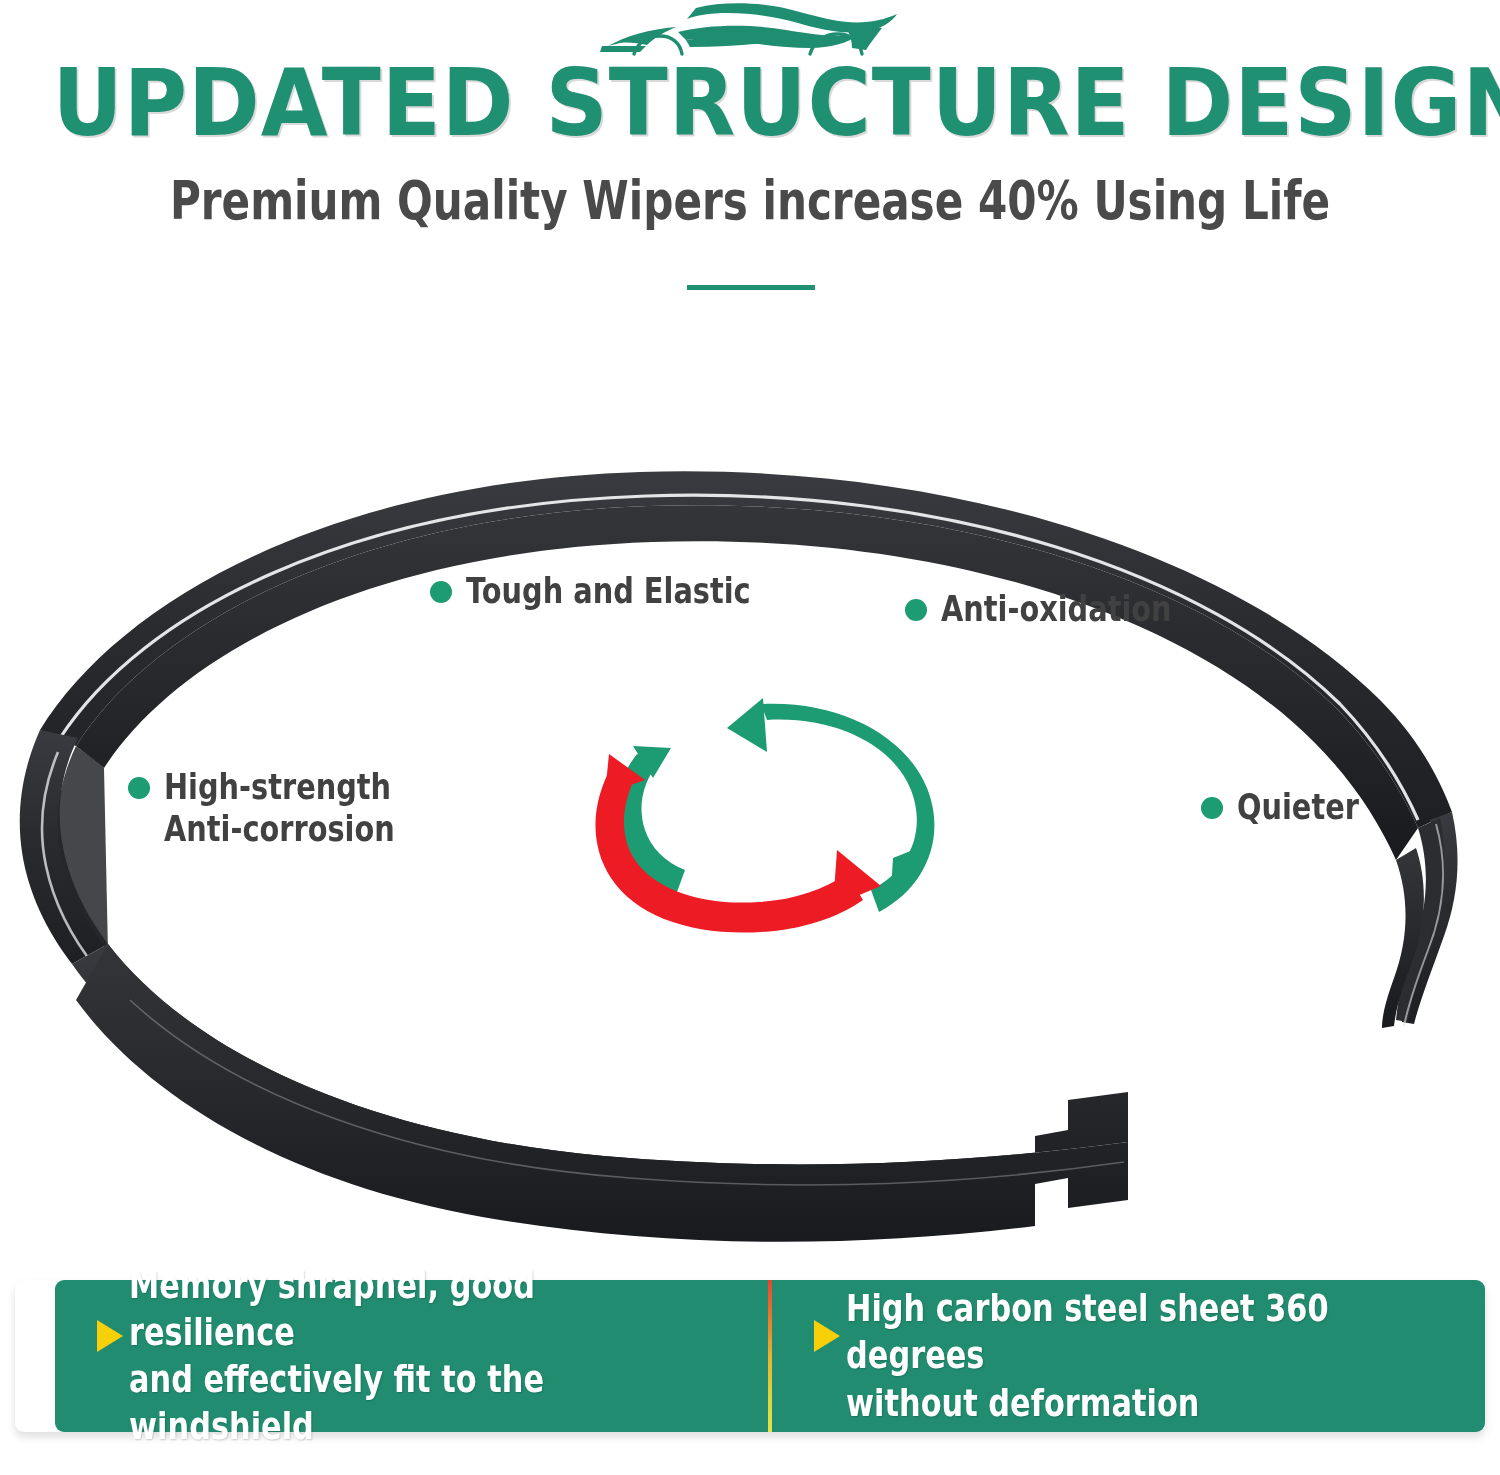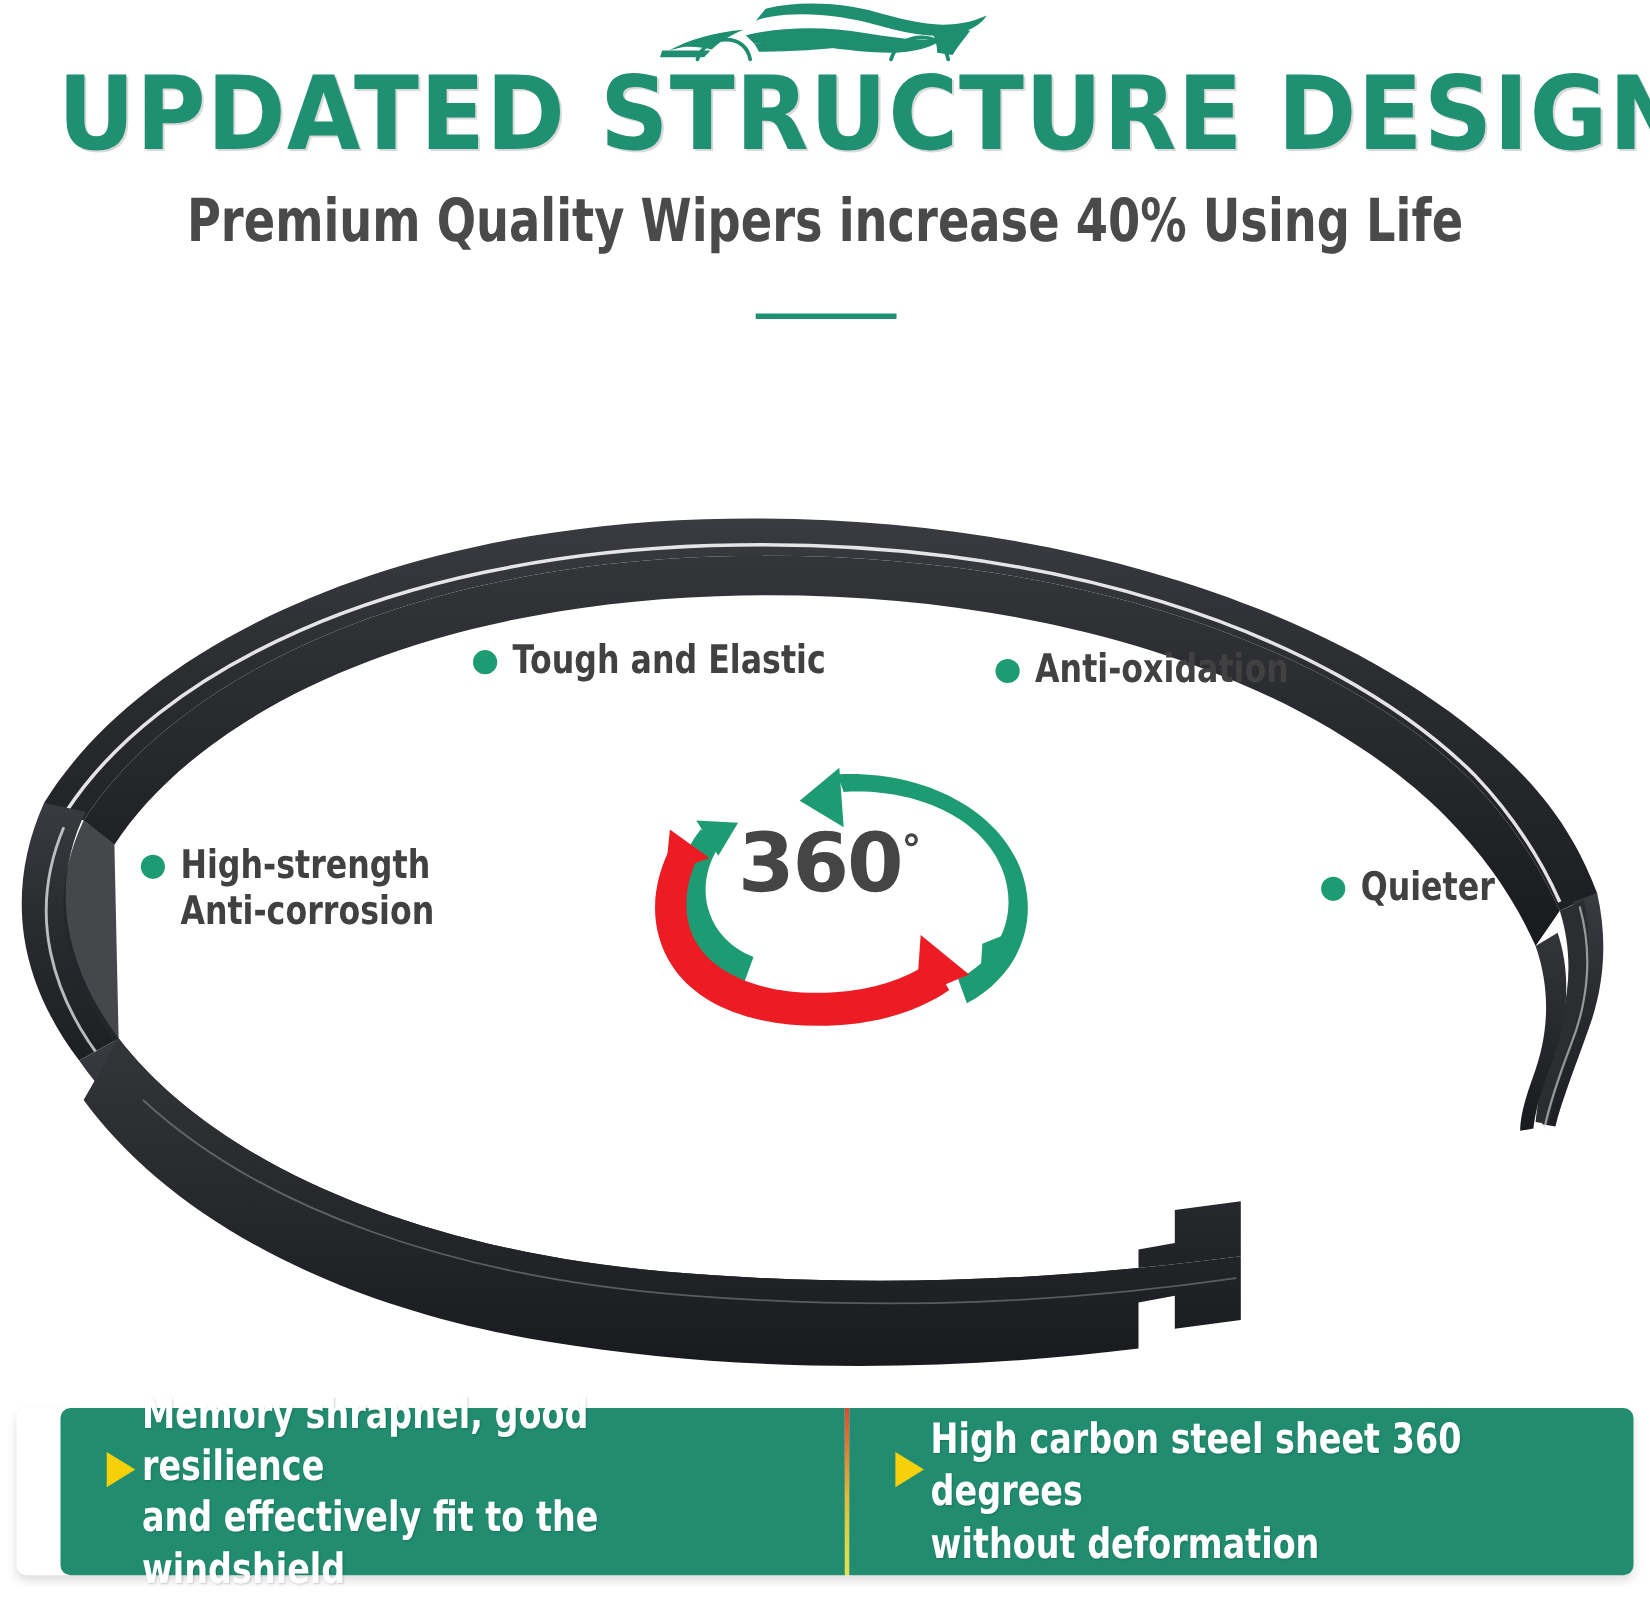--- a/index.html
+++ b/index.html
@@ -105,21 +105,21 @@
   .feature-label {
     color: #414141;
     font-family: "DejaVu Sans", sans-serif;
     font-size: 36px;
     font-weight: bold;
     line-height: 1.18;
     transform: scaleX(0.80);
     transform-origin: left top;
     white-space: pre-line;
   }
-  #feature-tough    { top: 280px; left: 430px; }
+  #feature-tough    { top: 270px; left: 430px; }
   #feature-anti-ox  { top: 288px; left: 905px; }
   #feature-high-str { top: 466px; left: 128px; }
   #feature-quieter  { top: 486px; left: 1201px; }
 
   
   #badge-360 {
     position: absolute;
     top: 390px;
     left: 575px;
     width: 390px;
@@ -387,23 +387,20 @@
                C 16 112, 14 154, 36 188
                C 62 228, 120 246, 186 242
                C 226 240, 262 228, 288 210
                L 272 184
                C 248 200, 218 210, 184 212
                C 128 216, 80 200, 60 170
                C 44 146, 46 114, 62 84 Z" fill="#ed1c24"></path>
       <path d="M 34 64 L 70 90 L 30 104 Z" fill="#ed1c24"></path>
       <path d="M 262 160 L 306 196 L 258 216 Z" fill="#ed1c24"></path>
     </svg>
-    <div id="badge-360-text">
-      <span>360</span><span id="badge-360-deg">°</span>
-    </div>
   </div>
 </div>
 
 <div id="banner-row">
 
   <div class="banner" id="banner-left">
     <span class="banner-arrow"></span>
     <span class="banner-text">Memory shrapnel, good resilience
 and effectively fit to the windshield</span>
   </div>

